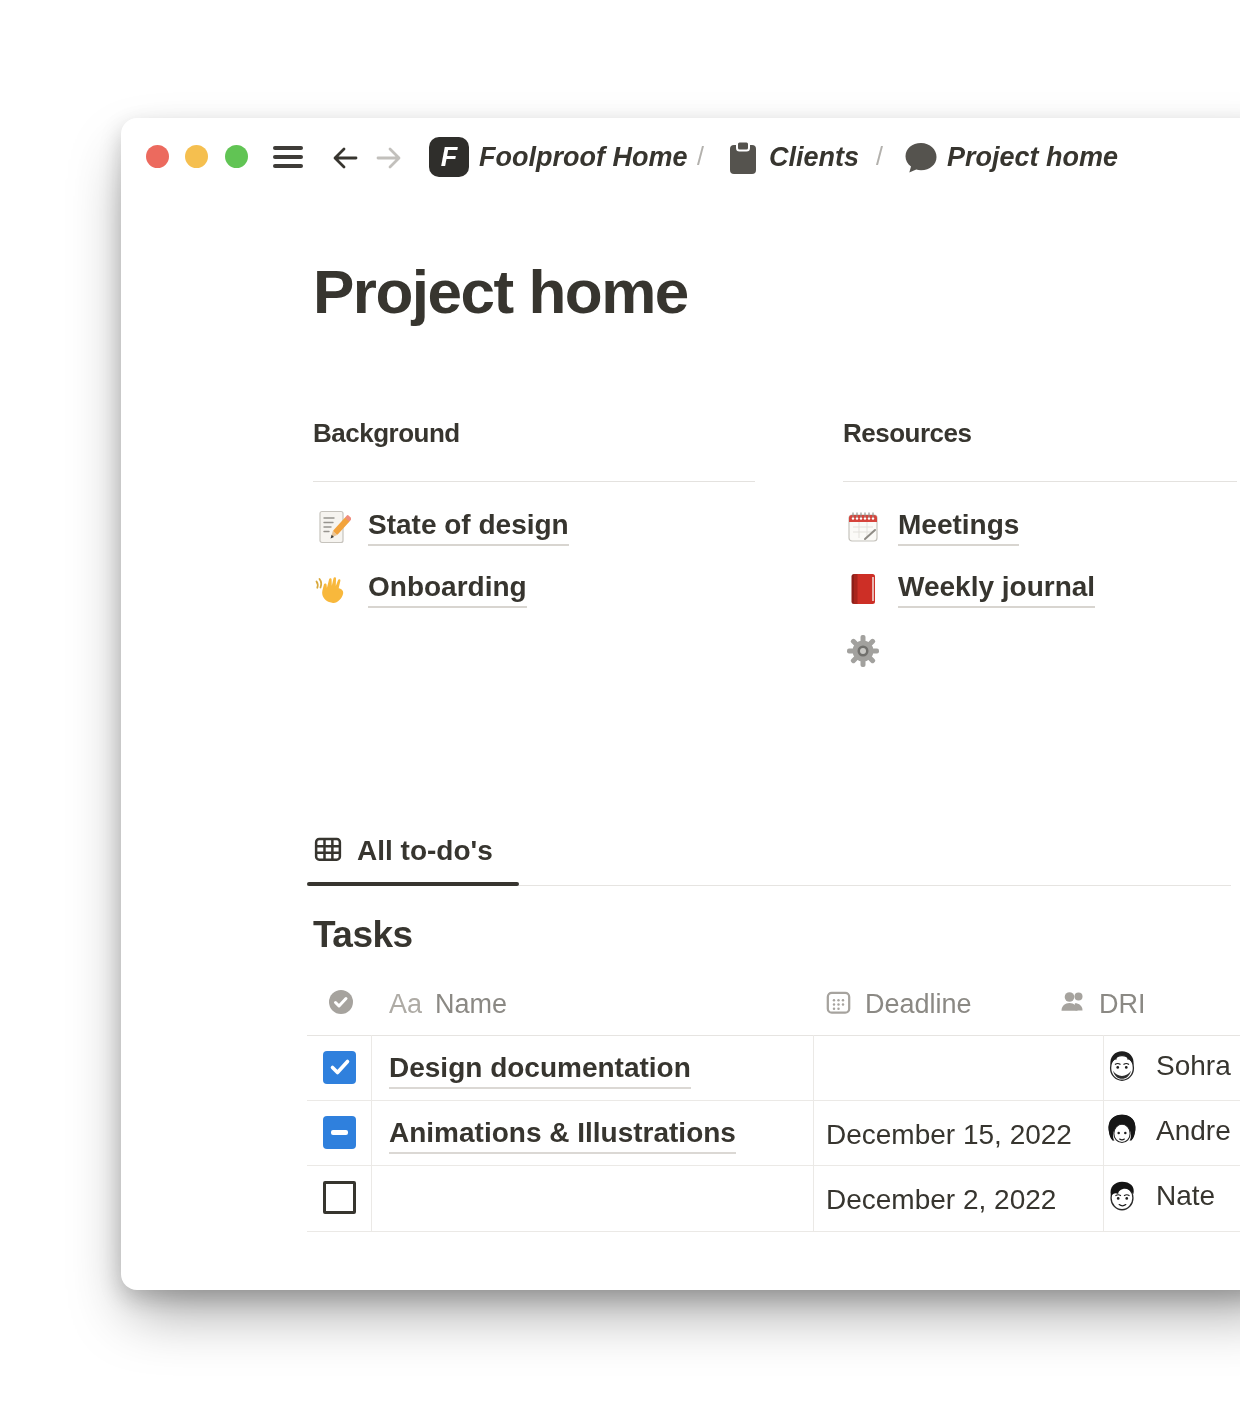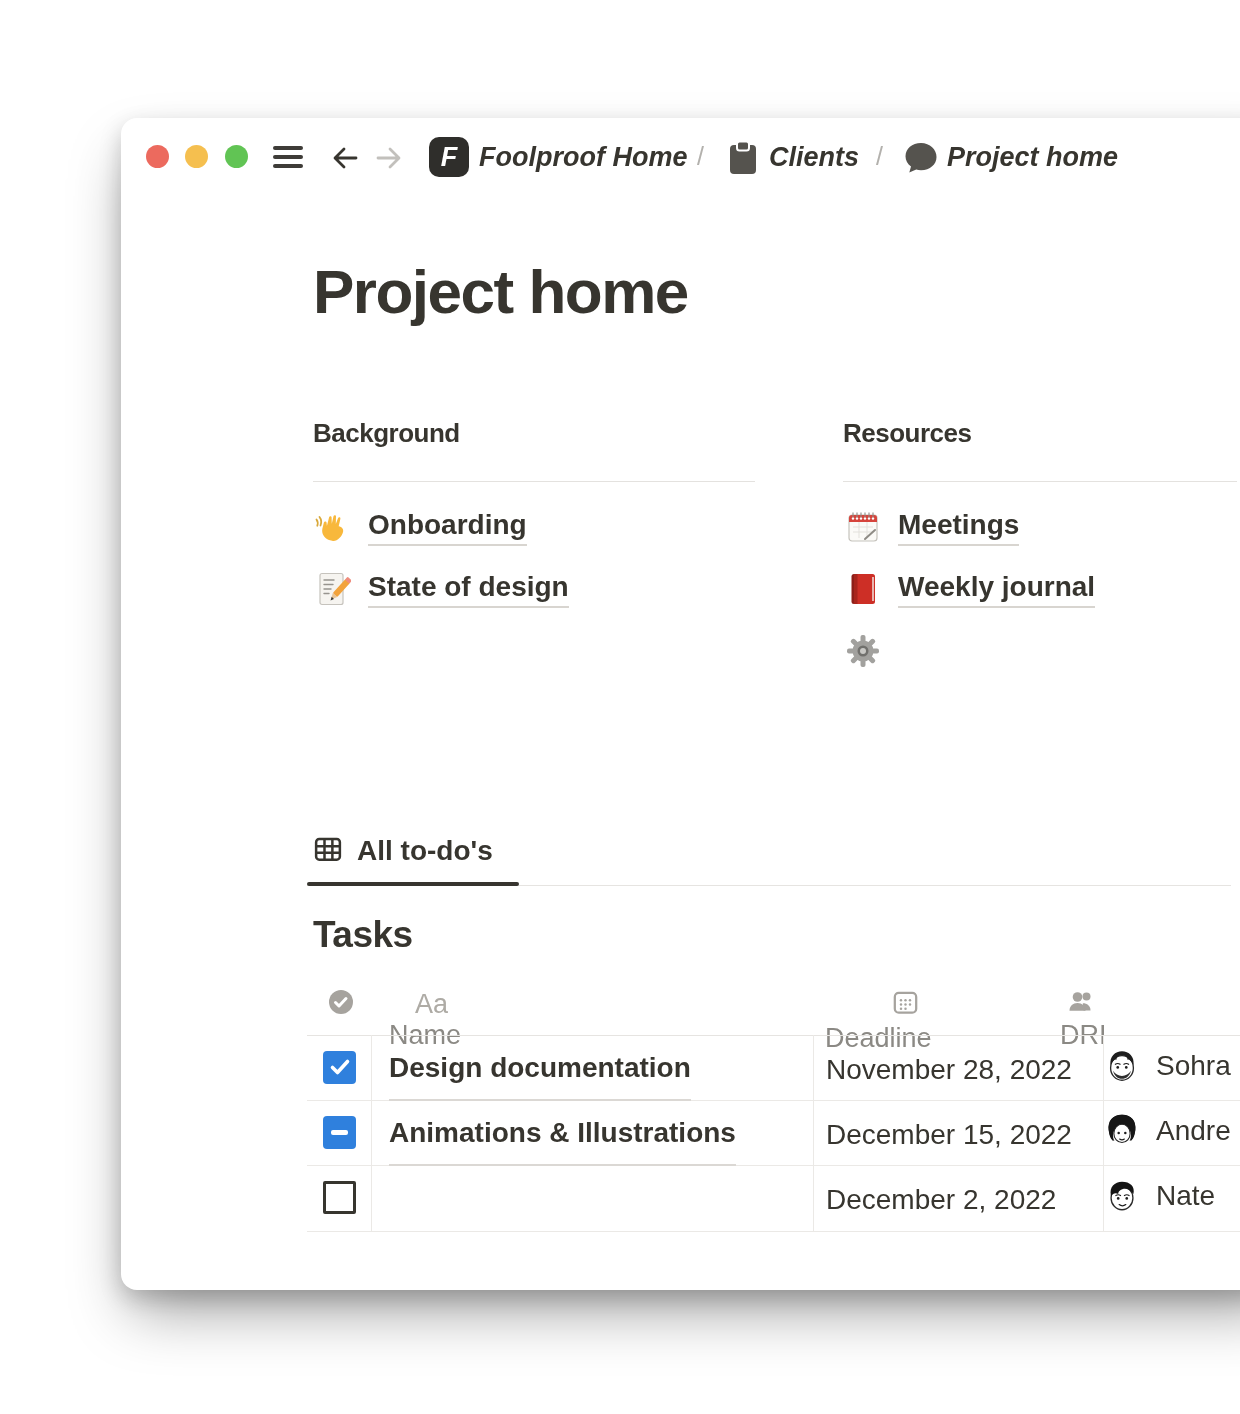--- a/index.html
+++ b/index.html
@@ -39,33 +39,33 @@
   
   .tabbar{position:absolute;left:186px;top:716px;right:58px;height:54px;}
   .tab{position:absolute;left:6px;top:0;display:flex;align-items:center;}
   .tab .lbl{font-size:28px;font-weight:600;margin-left:14px;}
   .tab-underline-dark{position:absolute;left:0;top:48px;width:212px;height:4px;background:#37352f;border-radius:2px;}
   .tab-underline-light{position:absolute;left:0;top:50.5px;width:924px;height:1.5px;background:#e6e4e1;}
   .tasks-title{position:absolute;left:192px;top:796px;font-size:37px;font-weight:700;letter-spacing:-.5px;}
   
   .table{position:absolute;left:186px;top:857px;width:1005px;height:256px;}
   .thead{position:absolute;left:0;top:0;right:0;height:60px;color:#8b8984;}
-  .th{position:absolute;top:14px;display:flex;align-items:flex-end;font-size:27px;color:#8b8984;flex-direction:column;}
+  .th{position:absolute;top:14px;display:flex;align-items:flex-start;font-size:27px;color:#8b8984;}
   .hline{position:absolute;left:0;width:1005px;height:1px;background:#ebe9e6;}
   .vline{position:absolute;top:60px;width:1px;height:196px;background:#ebe9e6;}
   .row{position:absolute;left:0;width:1005px;height:65px;}
   .cb{position:absolute;left:16px;top:16px;width:33px;height:33px;border-radius:4px;box-sizing:border-box;}
   .cb-checked,.cb-indeterminate{background:#2f80dd;}
   .cb-unchecked{background:#fff;border:3px solid #37352f;border-radius:2px;}
   .cb svg{display:none;margin:4px auto 0;}
   .cb .dash{display:none;width:17px;height:4.5px;background:#fff;border-radius:2px;margin:14px auto 0;}
   .cb-checked svg{display:block;}
   .cb-indeterminate .dash{display:block;}
   .cell-name{position:absolute;left:82px;top:17px;font-size:28px;font-weight:600;color:#37352f;
-    border-bottom:2px solid #dbd8d4;padding-bottom:15px;white-space:nowrap;}
+    border-bottom:2px solid #dbd8d4;padding-bottom:3px;white-space:nowrap;}
   .cell-date{position:absolute;left:519px;top:19px;font-size:28px;font-weight:400;white-space:nowrap;}
   .cell-dri{position:absolute;left:796px;top:12px;display:flex;align-items:center;white-space:nowrap;}
   .cell-dri .nm{font-size:28px;margin-left:15px;}
   .avatar{width:38px;height:38px;flex:0 0 38px;}
 </style>
 </head>
 <body>
 
 <div class="window">
 
@@ -112,41 +112,41 @@
 
   <div class="page-title">Project home</div>
 
   <div class="section bg">
     <h2>Background</h2>
     <div class="divider"></div>
     <div class="links">
       <div class="linkrow">
         <span class="emoji">
           <svg width="36" height="36" viewBox="0 0 36 36">
-            <path d="M4.5 8q2.8 3.5 1 8.5" fill="none" stroke="#d9a93c" stroke-width="1.8" stroke-linecap="round"></path>
-            <path d="M1.5 10.5q2 2.7.8 6.2" fill="none" stroke="#d9a93c" stroke-width="1.8" stroke-linecap="round"></path>
-            <path d="M14 31c-4.5-2-7.8-6.5-6.6-11.6l1.5-6c.3-1.3 2.6-1.1 2.7.3l.3 3.2 2.2-8.7c.3-1.4 2.5-1.2 2.5.2l.2 6.3 1.7-7.4c.3-1.4 2.6-1.2 2.5.2l-.2 7.4 2.3-5.8c.5-1.3 2.6-.8 2.3.6l-1.7 7.5c3.2.6 5 2.8 4.4 5.5-1.2 5.3-6.6 10.3-11 9z" fill="#f8b83c"></path>
-          </svg>
-        </span>
-        <span class="lbl">Onboarding</span>
-      </div>
-      <div class="linkrow">
-        <span class="emoji">
-          <svg width="36" height="36" viewBox="0 0 36 36">
             <rect x="5" y="2.5" width="23" height="31" rx="2" fill="#f6f4f0" stroke="#c6c3bd" stroke-width="1.2"></rect>
             <path d="M9 9h10M9 13.5h9M9 18h7M9 22.5h5" stroke="#97948e" stroke-width="1.4" stroke-linecap="round"></path>
             <g transform="rotate(42 23 20)">
               <rect x="20.5" y="6" width="6" height="19" rx="1" fill="#f2a33c"></rect>
               <path d="M20.5 25h6l-3 6z" fill="#e8c496"></path>
               <path d="M22.2 28.6l1.6 3.4 1.6-3.4z" fill="#3b3a37"></path>
               <rect x="20.5" y="3" width="6" height="4" rx="1" fill="#ef8d7e"></rect>
             </g>
           </svg>
         </span>
         <span class="lbl">State of design</span>
+      </div>
+      <div class="linkrow">
+        <span class="emoji">
+          <svg width="36" height="36" viewBox="0 0 36 36">
+            <path d="M4.5 8q2.8 3.5 1 8.5" fill="none" stroke="#d9a93c" stroke-width="1.8" stroke-linecap="round"></path>
+            <path d="M1.5 10.5q2 2.7.8 6.2" fill="none" stroke="#d9a93c" stroke-width="1.8" stroke-linecap="round"></path>
+            <path d="M14 31c-4.5-2-7.8-6.5-6.6-11.6l1.5-6c.3-1.3 2.6-1.1 2.7.3l.3 3.2 2.2-8.7c.3-1.4 2.5-1.2 2.5.2l.2 6.3 1.7-7.4c.3-1.4 2.6-1.2 2.5.2l-.2 7.4 2.3-5.8c.5-1.3 2.6-.8 2.3.6l-1.7 7.5c3.2.6 5 2.8 4.4 5.5-1.2 5.3-6.6 10.3-11 9z" fill="#f8b83c"></path>
+          </svg>
+        </span>
+        <span class="lbl">Onboarding</span>
       </div>
     </div>
   </div>
 
   <div class="section res">
     <h2>Resources</h2>
     <div class="divider"></div>
     <div class="links">
       <div class="linkrow">
         <span class="emoji">
@@ -271,21 +271,20 @@
     <div class="vline" style="left:796px"></div>
 
     <div class="row" style="top:60px">
       <div class="cb cb-checked">
         <svg width="24" height="24" viewBox="0 0 24 24">
             <path d="M4.5 12.5l5 5 10-11" fill="none" stroke="#fff" stroke-width="3.6" stroke-linecap="round" stroke-linejoin="round"></path>
           </svg>
 
       </div>
       <div class="cell-name">Design documentation</div>
-      <div class="cell-date">November 28, 2022</div>
       <div class="cell-dri">
         <span class="avatar">
           <svg width="38" height="38" viewBox="0 0 40 40">
             <ellipse cx="20" cy="22" rx="12" ry="13" fill="#fff" stroke="#2b2b2b" stroke-width="1.4"></ellipse>
             <path d="M8 19c-1.5-9 5-14.5 12-14.5S33.5 10 32 19c-2-4.5-5-6.5-6.5-5.5 1-2.5-2-4.5-5.5-4.5s-6.5 2-5.5 4.5C13 12.5 10 14.5 8 19z" fill="#1d1d1d"></path>
             <circle cx="15.5" cy="21.5" r="1.4" fill="#1d1d1d"></circle>
               <circle cx="24.5" cy="21.5" r="1.4" fill="#1d1d1d"></circle>
             <path d="M13 18.2c1.5-1 3.5-1 5 0M22 18.2c1.5-1 3.5-1 5 0" fill="none" stroke="#1d1d1d" stroke-width="1.2" stroke-linecap="round"></path>
             <path d="M10.5 25c1.5 5.5 5 8.5 9.5 8.5s8-3 9.5-8.5c-2.5 3.5-5.5 5.5-9.5 5.5s-7-2-9.5-5.5z" fill="#2e2e2e"></path>
             <path d="M16.5 27.5c2 1.3 5 1.3 7 0" fill="none" stroke="#fff" stroke-width="1" stroke-linecap="round"></path>

